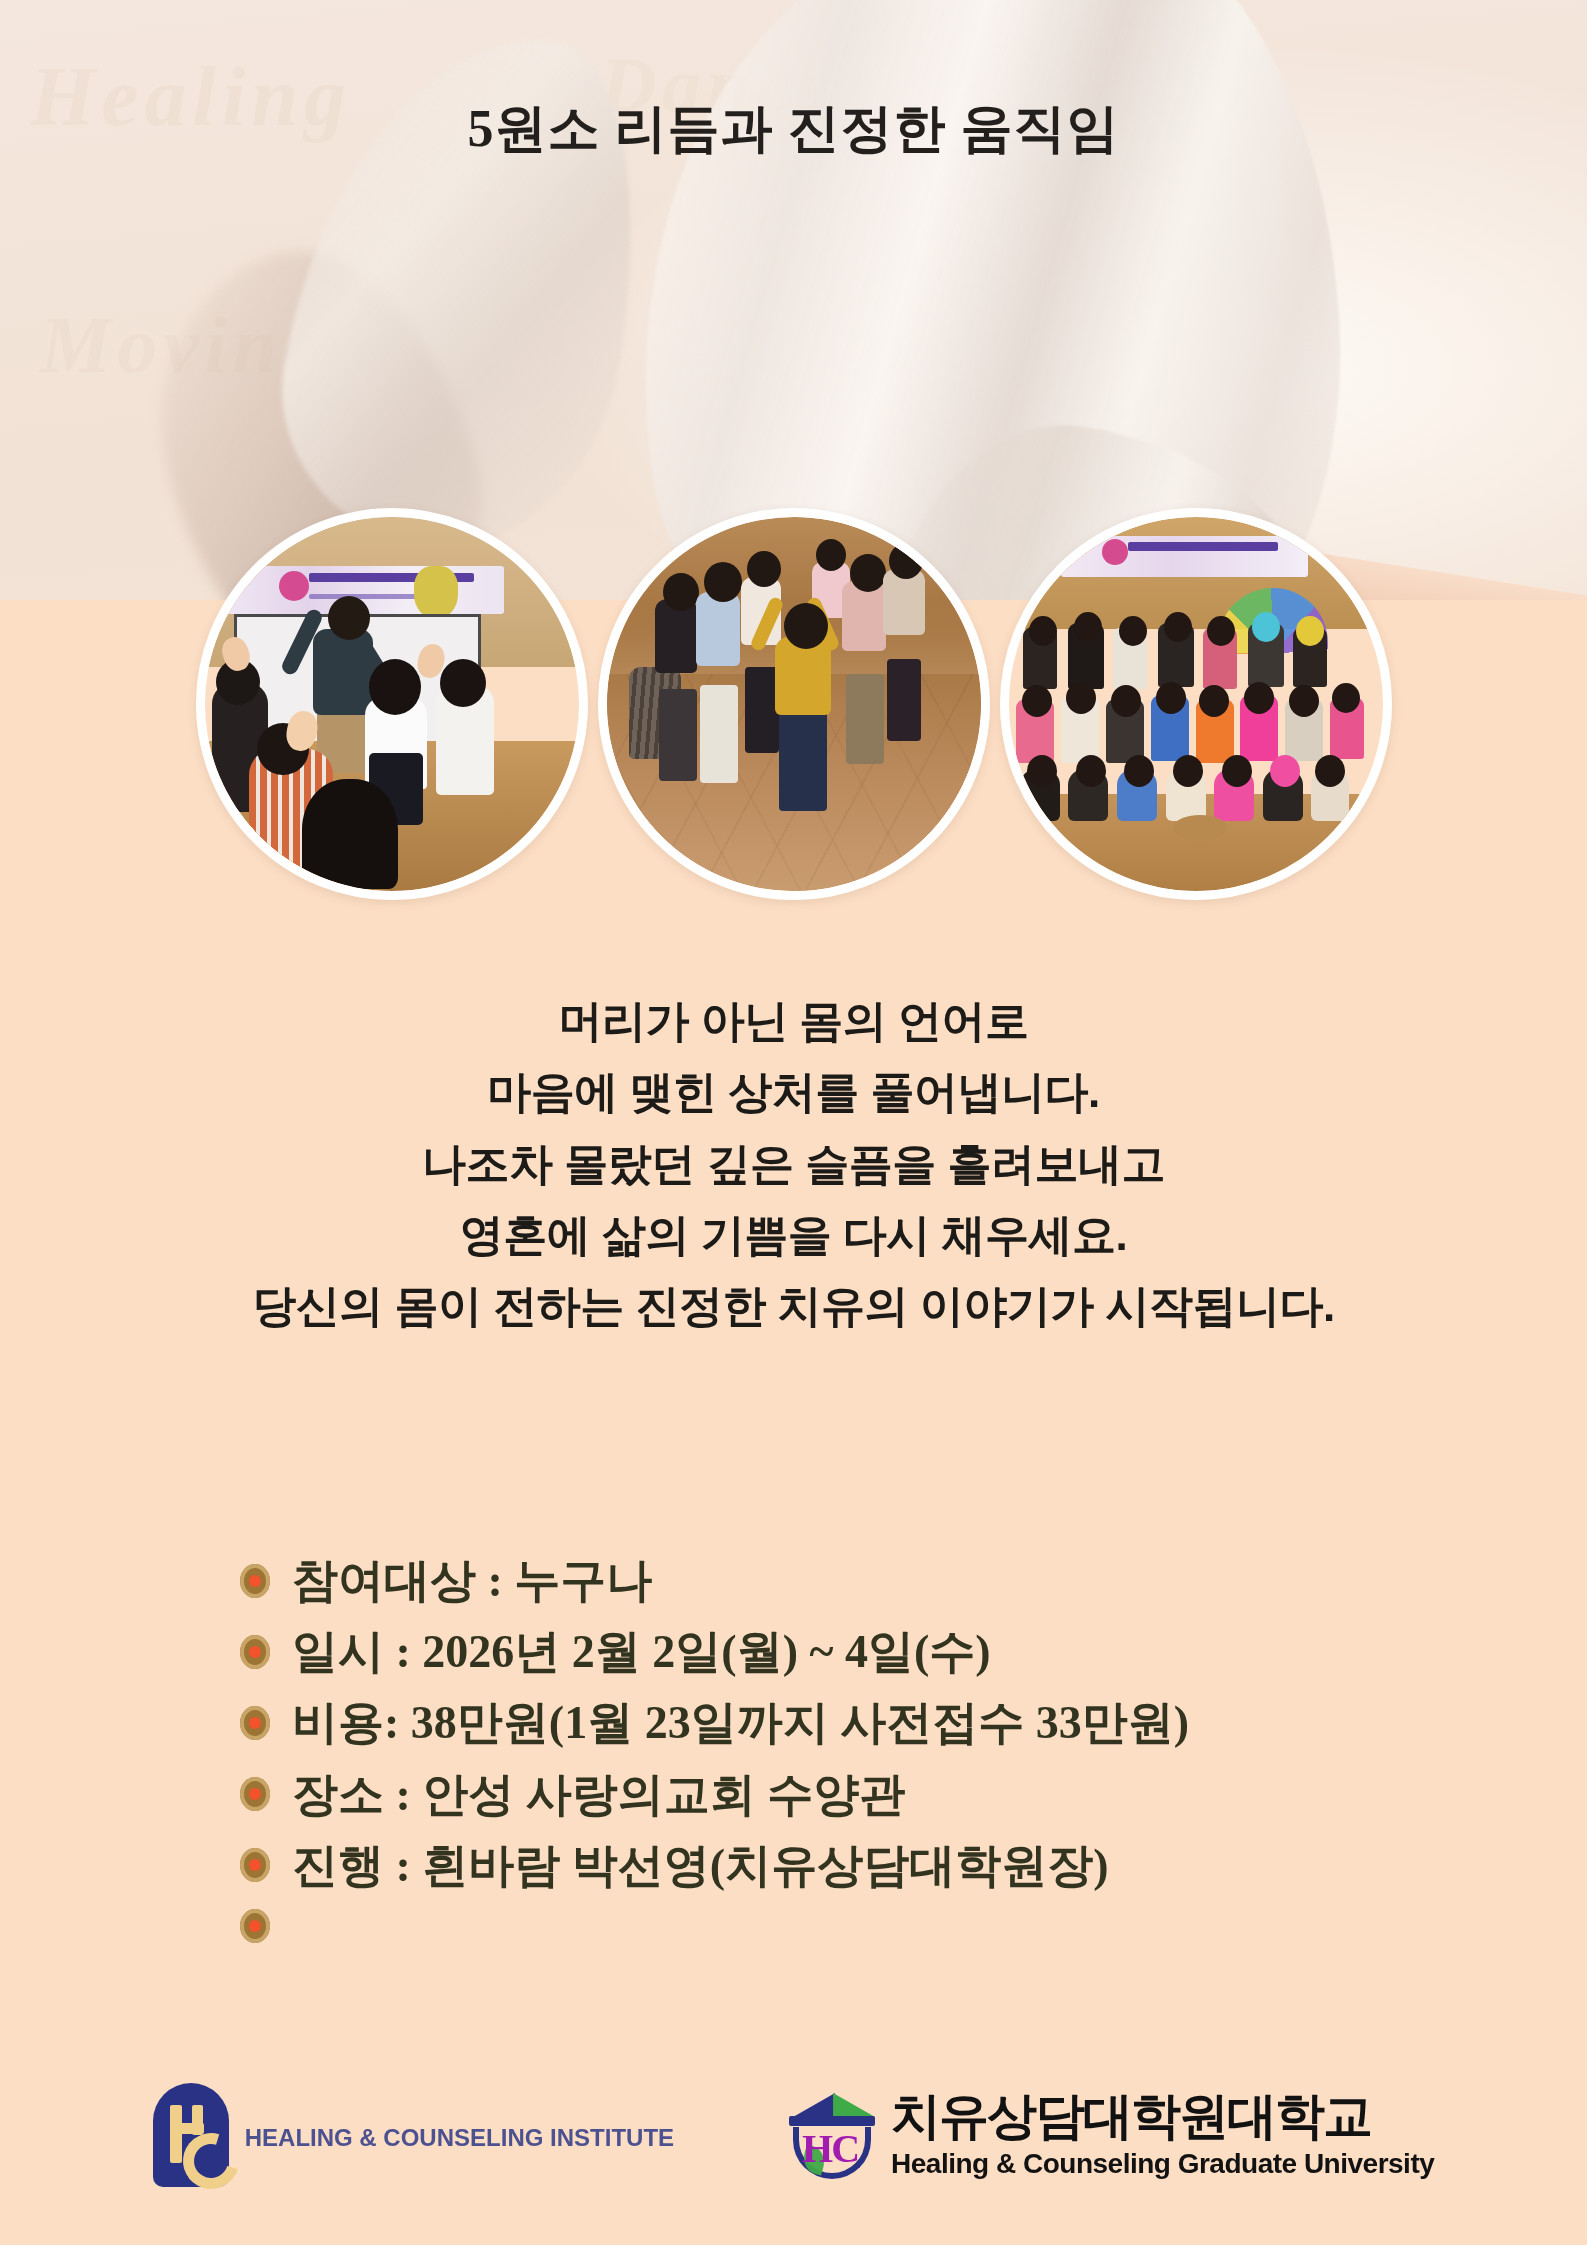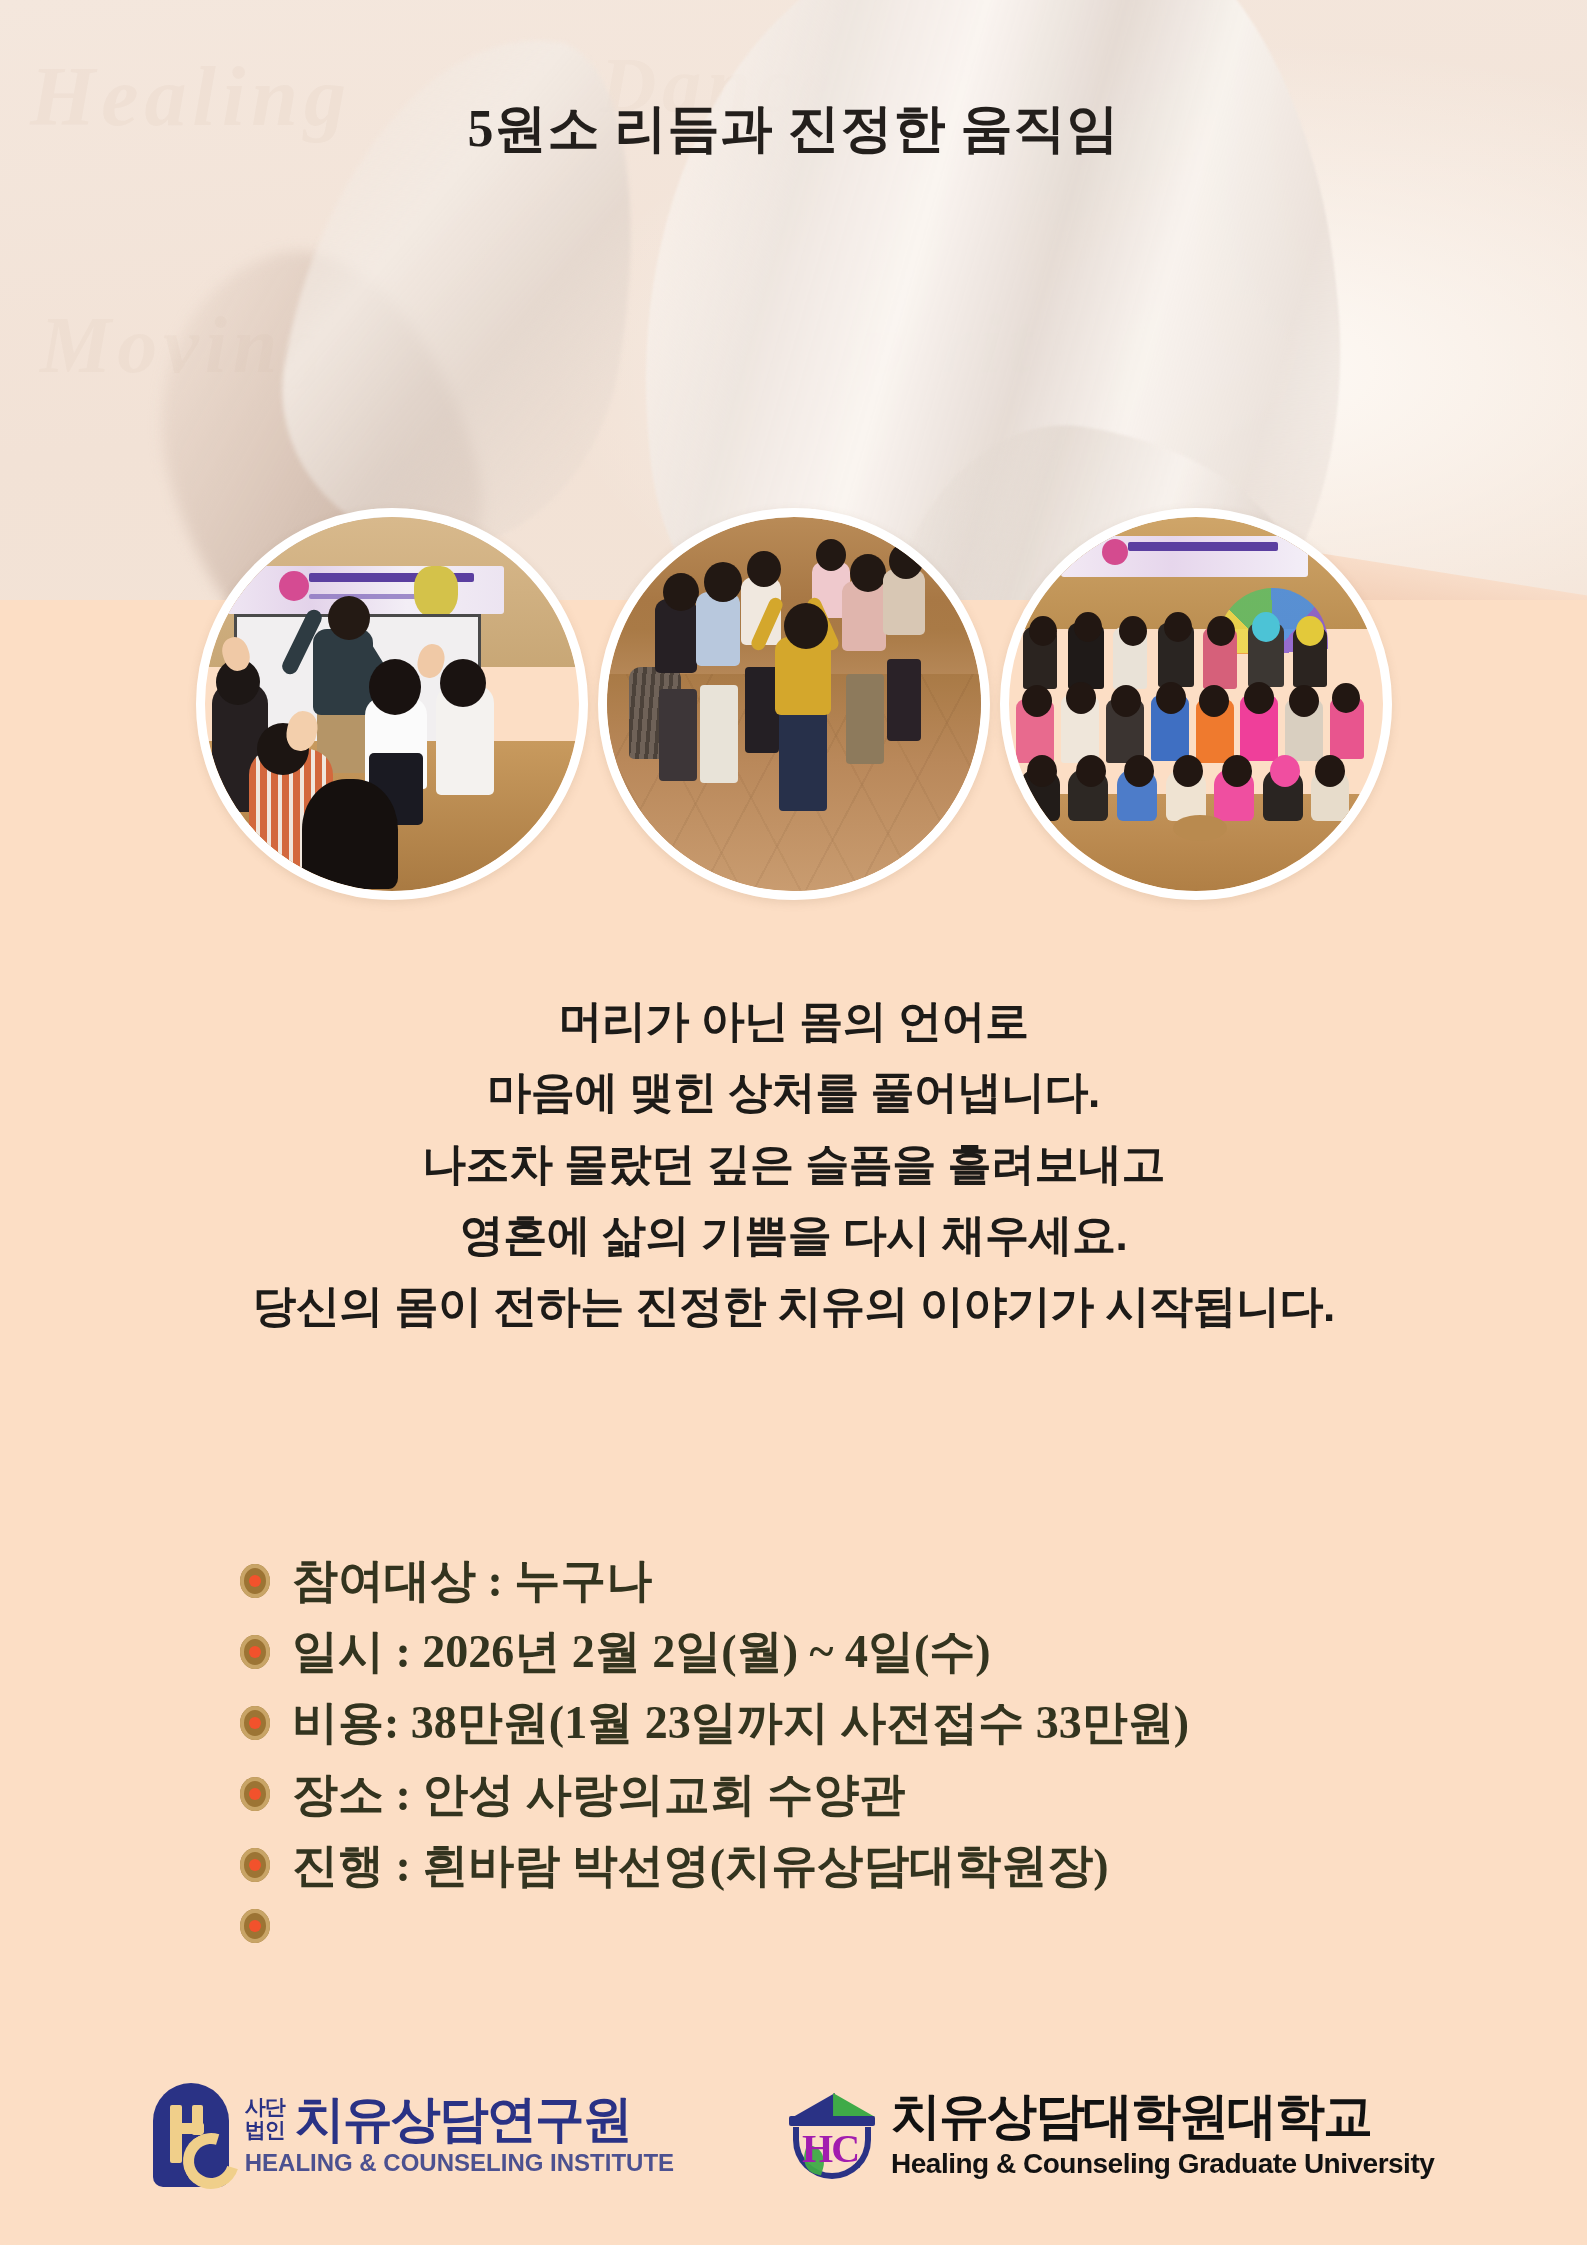--- a/index.html
+++ b/index.html
@@ -625,27 +625,20 @@
   <div class="footer">
 
     <div class="logo">
       <div class="mark-shield">
         <span class="h-bar"></span>
           <span class="h-bar2"></span>
           <span class="h-stem"></span>
           <span class="c-ring"></span>
       </div>
       <div class="logo-text-a">
-        <div class="lt-row">
-          <div class="lt-small">
-            <span>사단</span>
-            <span>법인</span>
-          </div>
-          <div class="lt-main">치유상담연구원</div>
-        </div>
         <div class="lt-sub">HEALING &amp; COUNSELING INSTITUTE</div>
       </div>
     </div>
 
     <div class="logo">
       <div class="mark-univ">
         <span class="roof-l"></span>
           <span class="roof-r"></span>
           <span class="eave"></span>
         <span class="bowl"></span>

